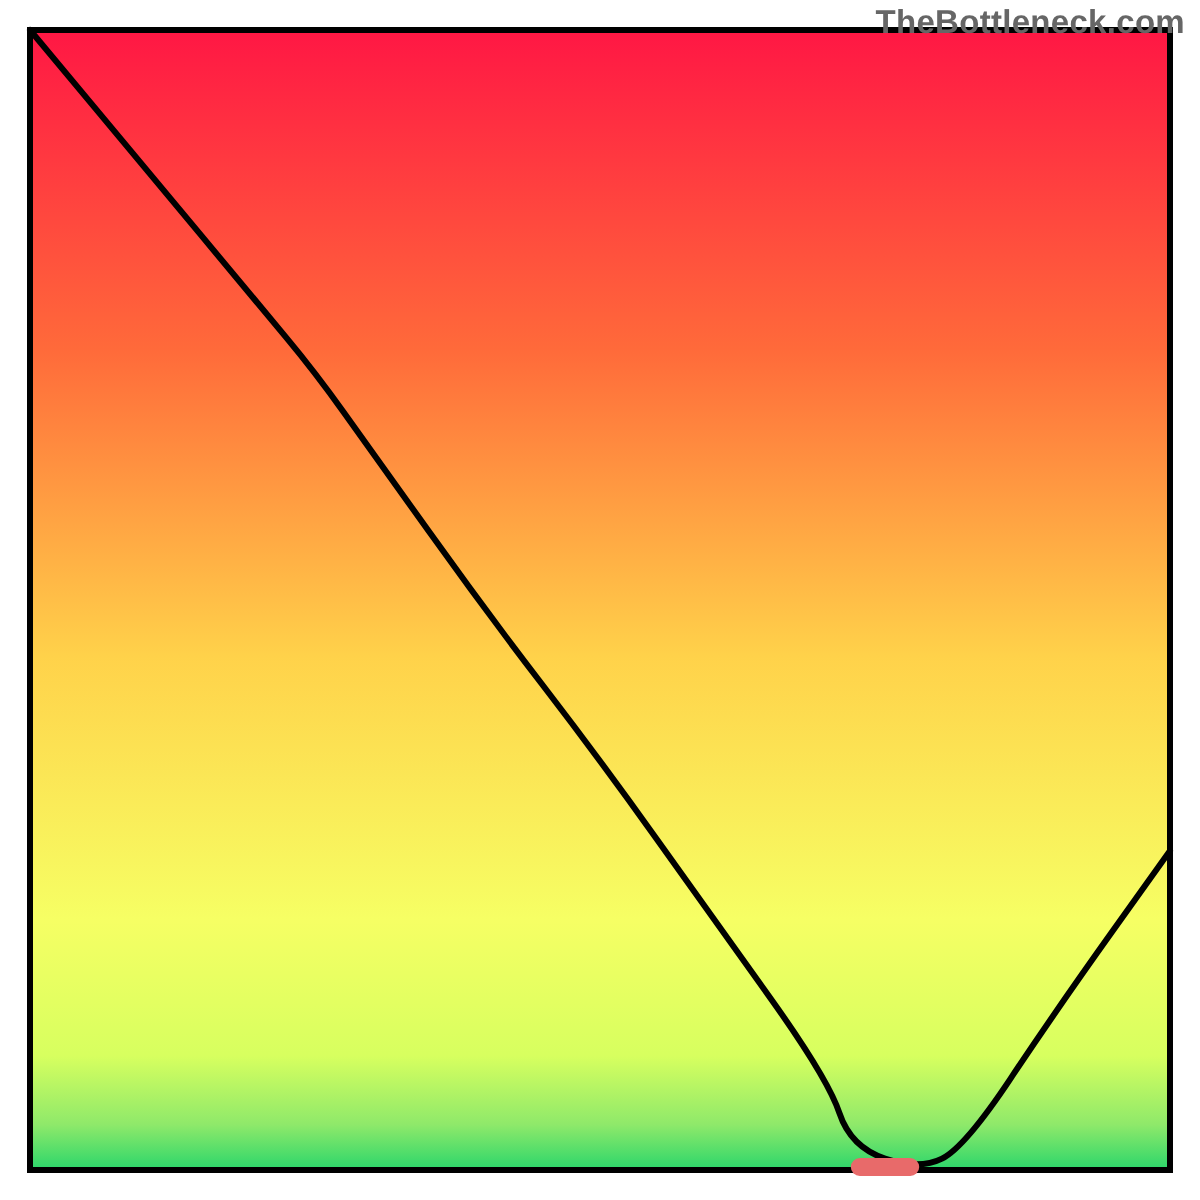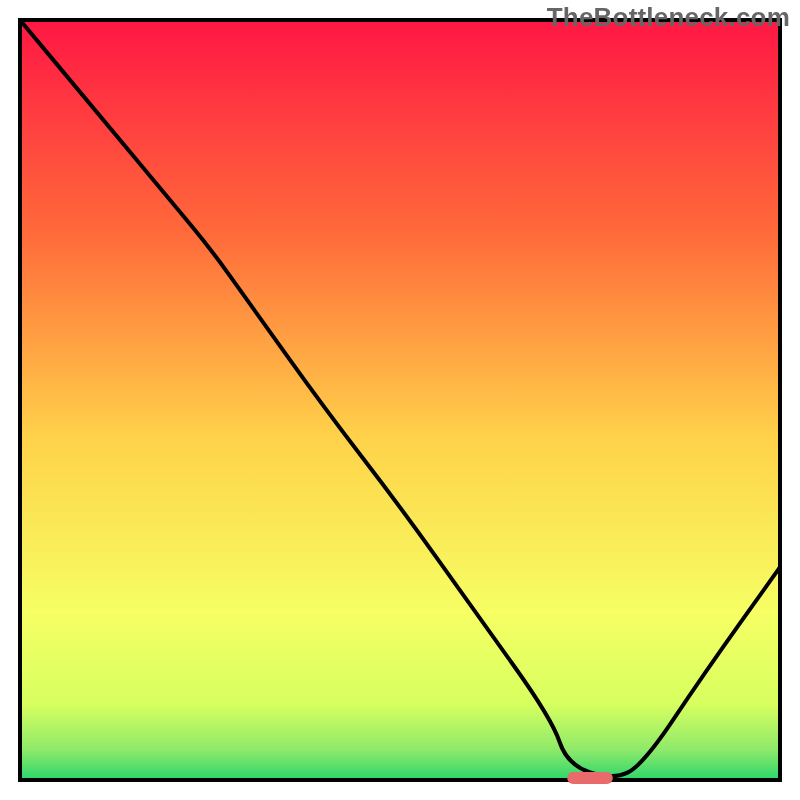--- a/index.html
+++ b/index.html
@@ -13,21 +13,21 @@
   }
   .stage {
     position: relative;
     width: 800px;
     height: 800px;
   }
   .watermark {
     position: absolute;
     top: 2px;
     right: 10px;
-    font-size: 26px;
+    font-size: 22px;
     font-weight: 600;
     color: #666666;
     letter-spacing: 0.2px;
   }
   svg {
     position: absolute;
     top: 0;
     left: 0;
   }
 </style>

